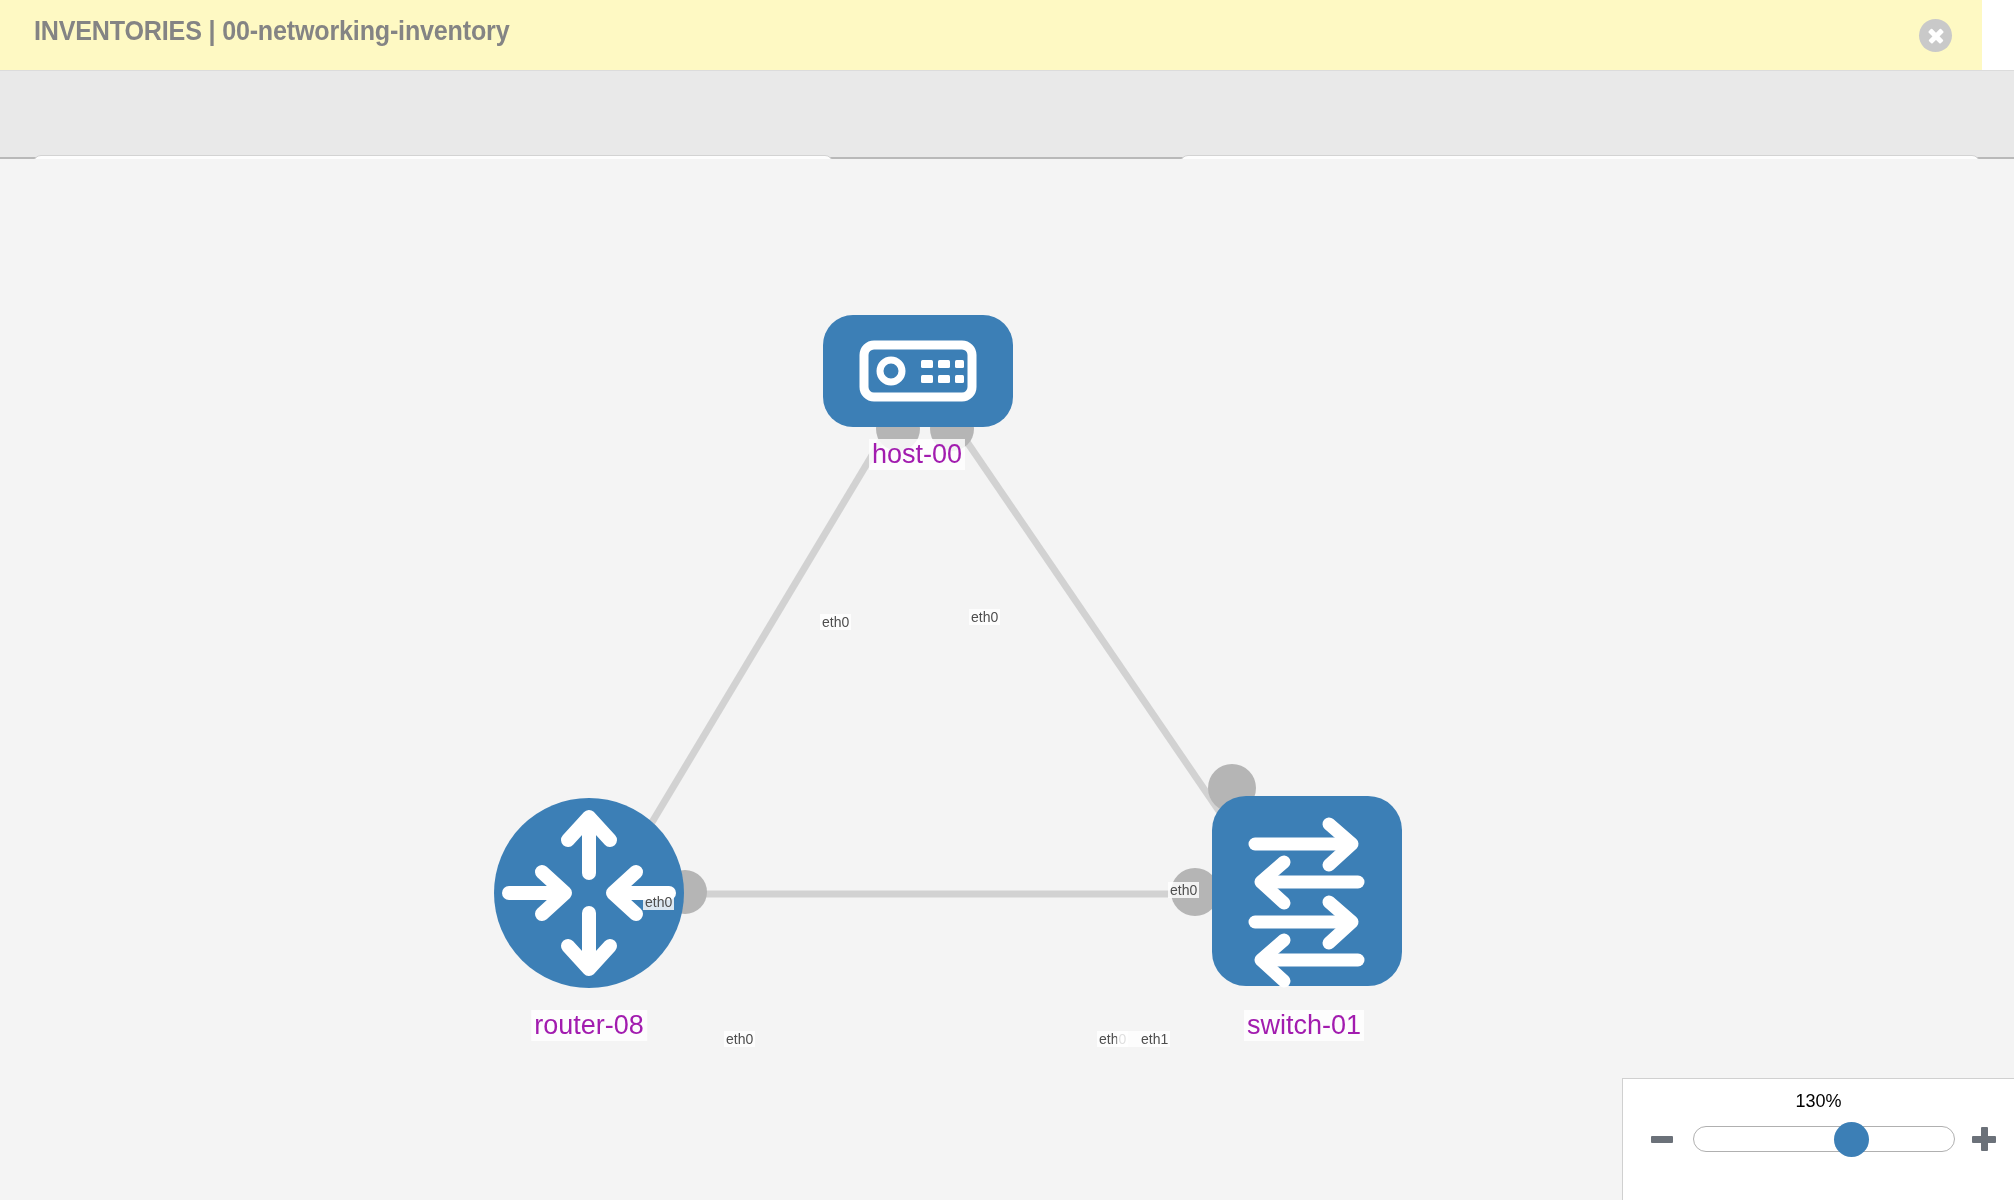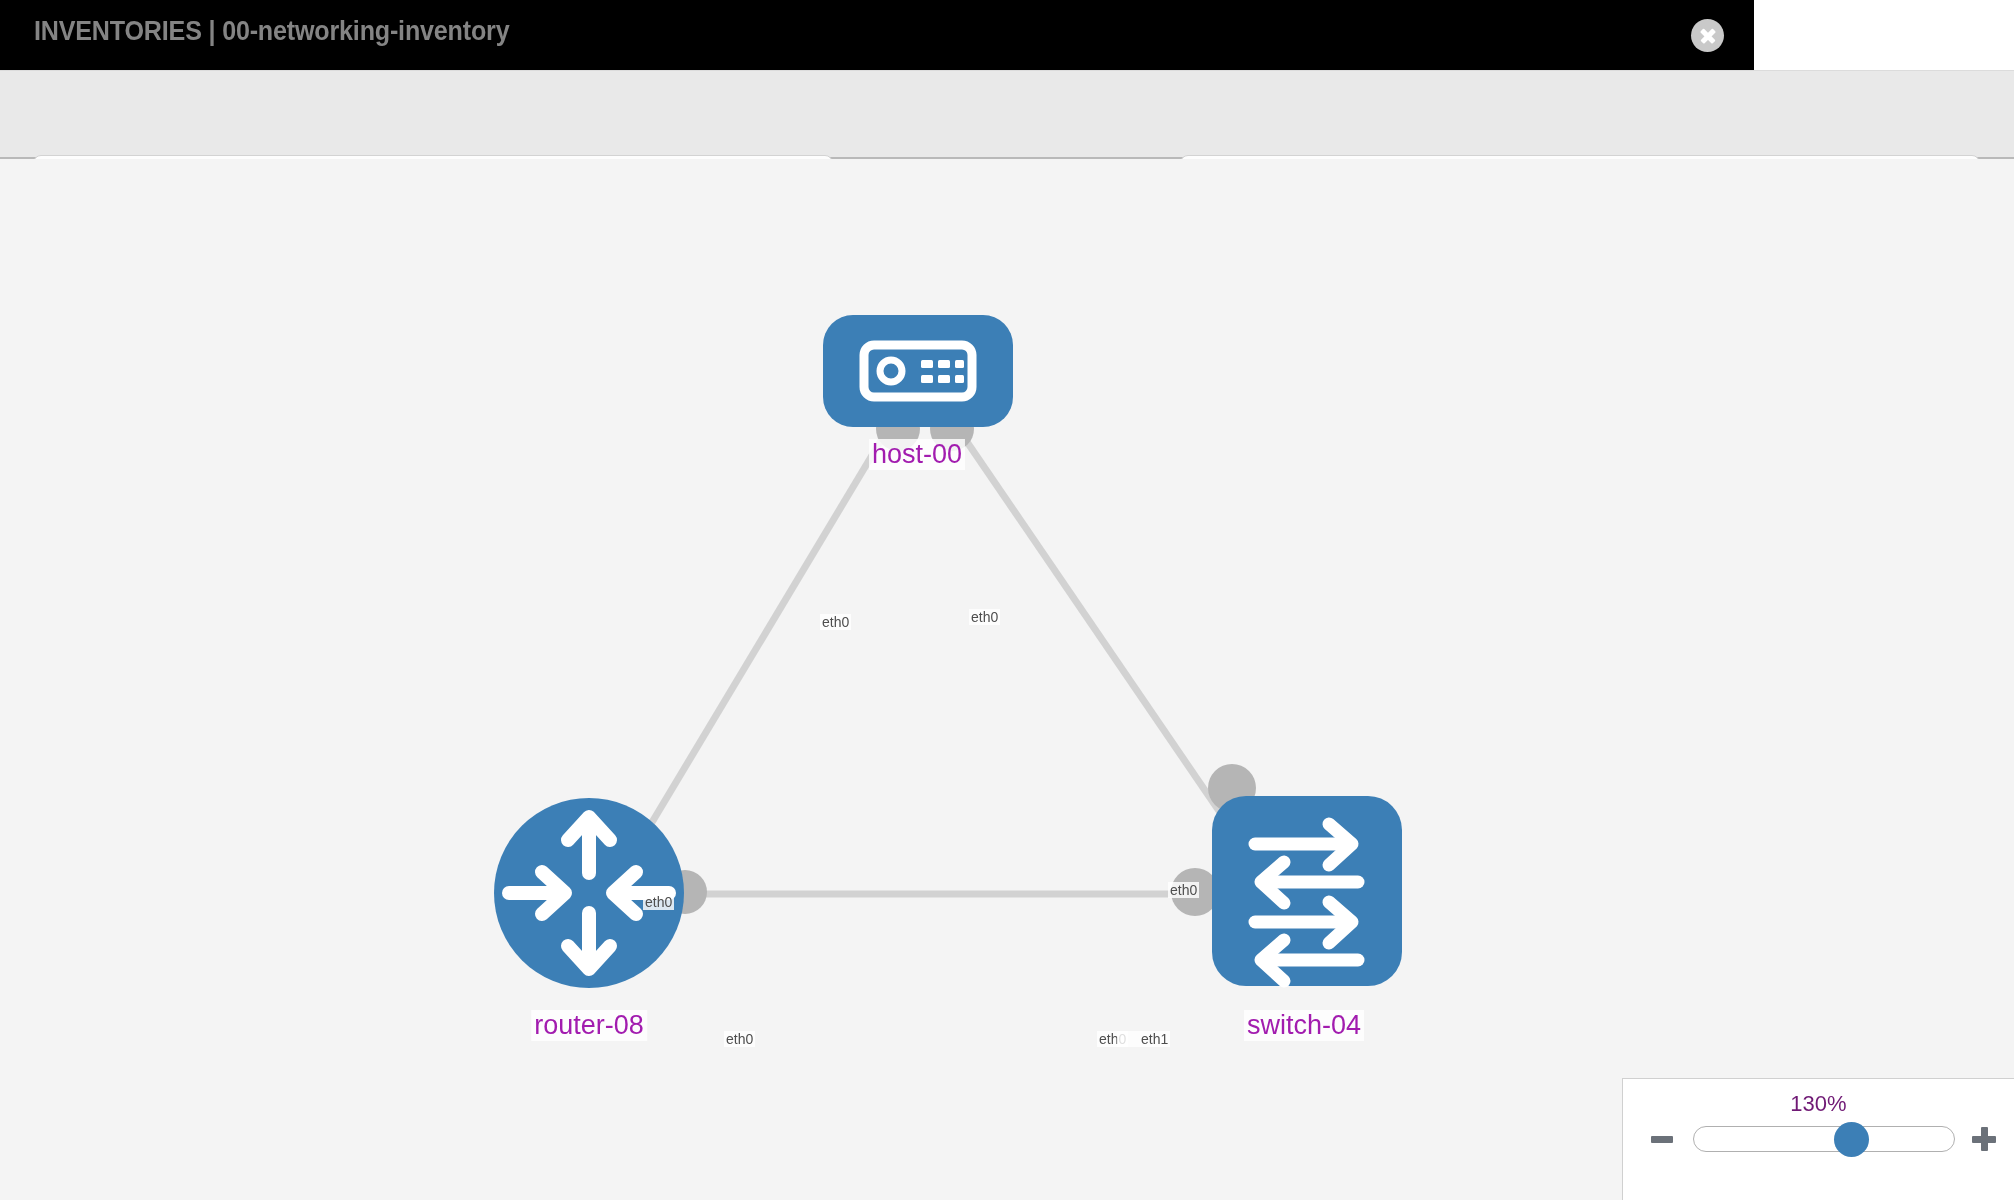--- a/index.html
+++ b/index.html
@@ -12,23 +12,23 @@
     height: 1200px;
     overflow: hidden;
     font-family: "Liberation Sans", sans-serif;
     -webkit-font-smoothing: antialiased;
   }
 
   
   .header {
     position: absolute;
     left: 0; top: 0;
-    width: 1754px;
+    width: 1982px;
     height: 70px;
-    background: #000000;
+    background: #fef9c3;
     box-sizing: border-box;
   }
   .header-title {
     position: absolute;
     left: 34px;
     top: 16px;
     font-size: 27px;
     font-weight: bold;
     color: #848484;
     letter-spacing: -0.2px;
@@ -159,22 +159,22 @@
     border-left: 1px solid #d0d0d0;
     border-top: 1px solid #d0d0d0;
     box-sizing: border-box;
   }
   .zoom-value {
     position: absolute;
     top: 12px;
     left: 0;
     width: 100%;
     text-align: center;
-    font-size: 22px;
-    color: #701a75;
+    font-size: 18px;
+    color: #000000;
   }
   .zoom-minus, .zoom-plus {
     position: absolute;
     top: 57px;
     cursor: pointer;
   }
   .zoom-minus { left: 28px; width: 22px; height: 7px; background: #6b7179; border-radius: 1px; }
   .zoom-plus  { left: 349px; width: 24px; height: 24px; top: 48px; }
   .zoom-plus::before, .zoom-plus::after {
     content: "";
@@ -310,21 +310,21 @@
         <path d="M1329 743 L1352 763 L1329 784"></path>
 
         <path d="M1358 801 L1263 801"></path>
         <path d="M1284 781 L1261 801 L1284 822"></path>
       </g>
     </g>
   </svg>
 
   <div class="node-label" style="left:917px; top:280px;">host-00</div>
   <div class="node-label" style="left:589px; top:851px;">router-08</div>
-  <div class="node-label" style="left:1304px; top:851px;">switch-04</div>
+  <div class="node-label" style="left:1304px; top:851px;">switch-01</div>
 
   <div class="iface-label" style="left:820px; top:455px;">eth0</div>
   <div class="iface-label" style="left:969px; top:450px;">eth0</div>
   <div class="iface-label" style="left:643px; top:735px;">eth0</div>
   <div class="iface-label" style="left:1168px; top:723px;">eth0</div>
   <div class="iface-label" style="left:724px; top:872px;">eth0</div>
   <div class="iface-label" style="left:1097px; top:872px;">eth0</div>
   <div class="iface-label" style="left:1117px; top:872px;padding-left:24px;">eth1</div>
 </div>
 

